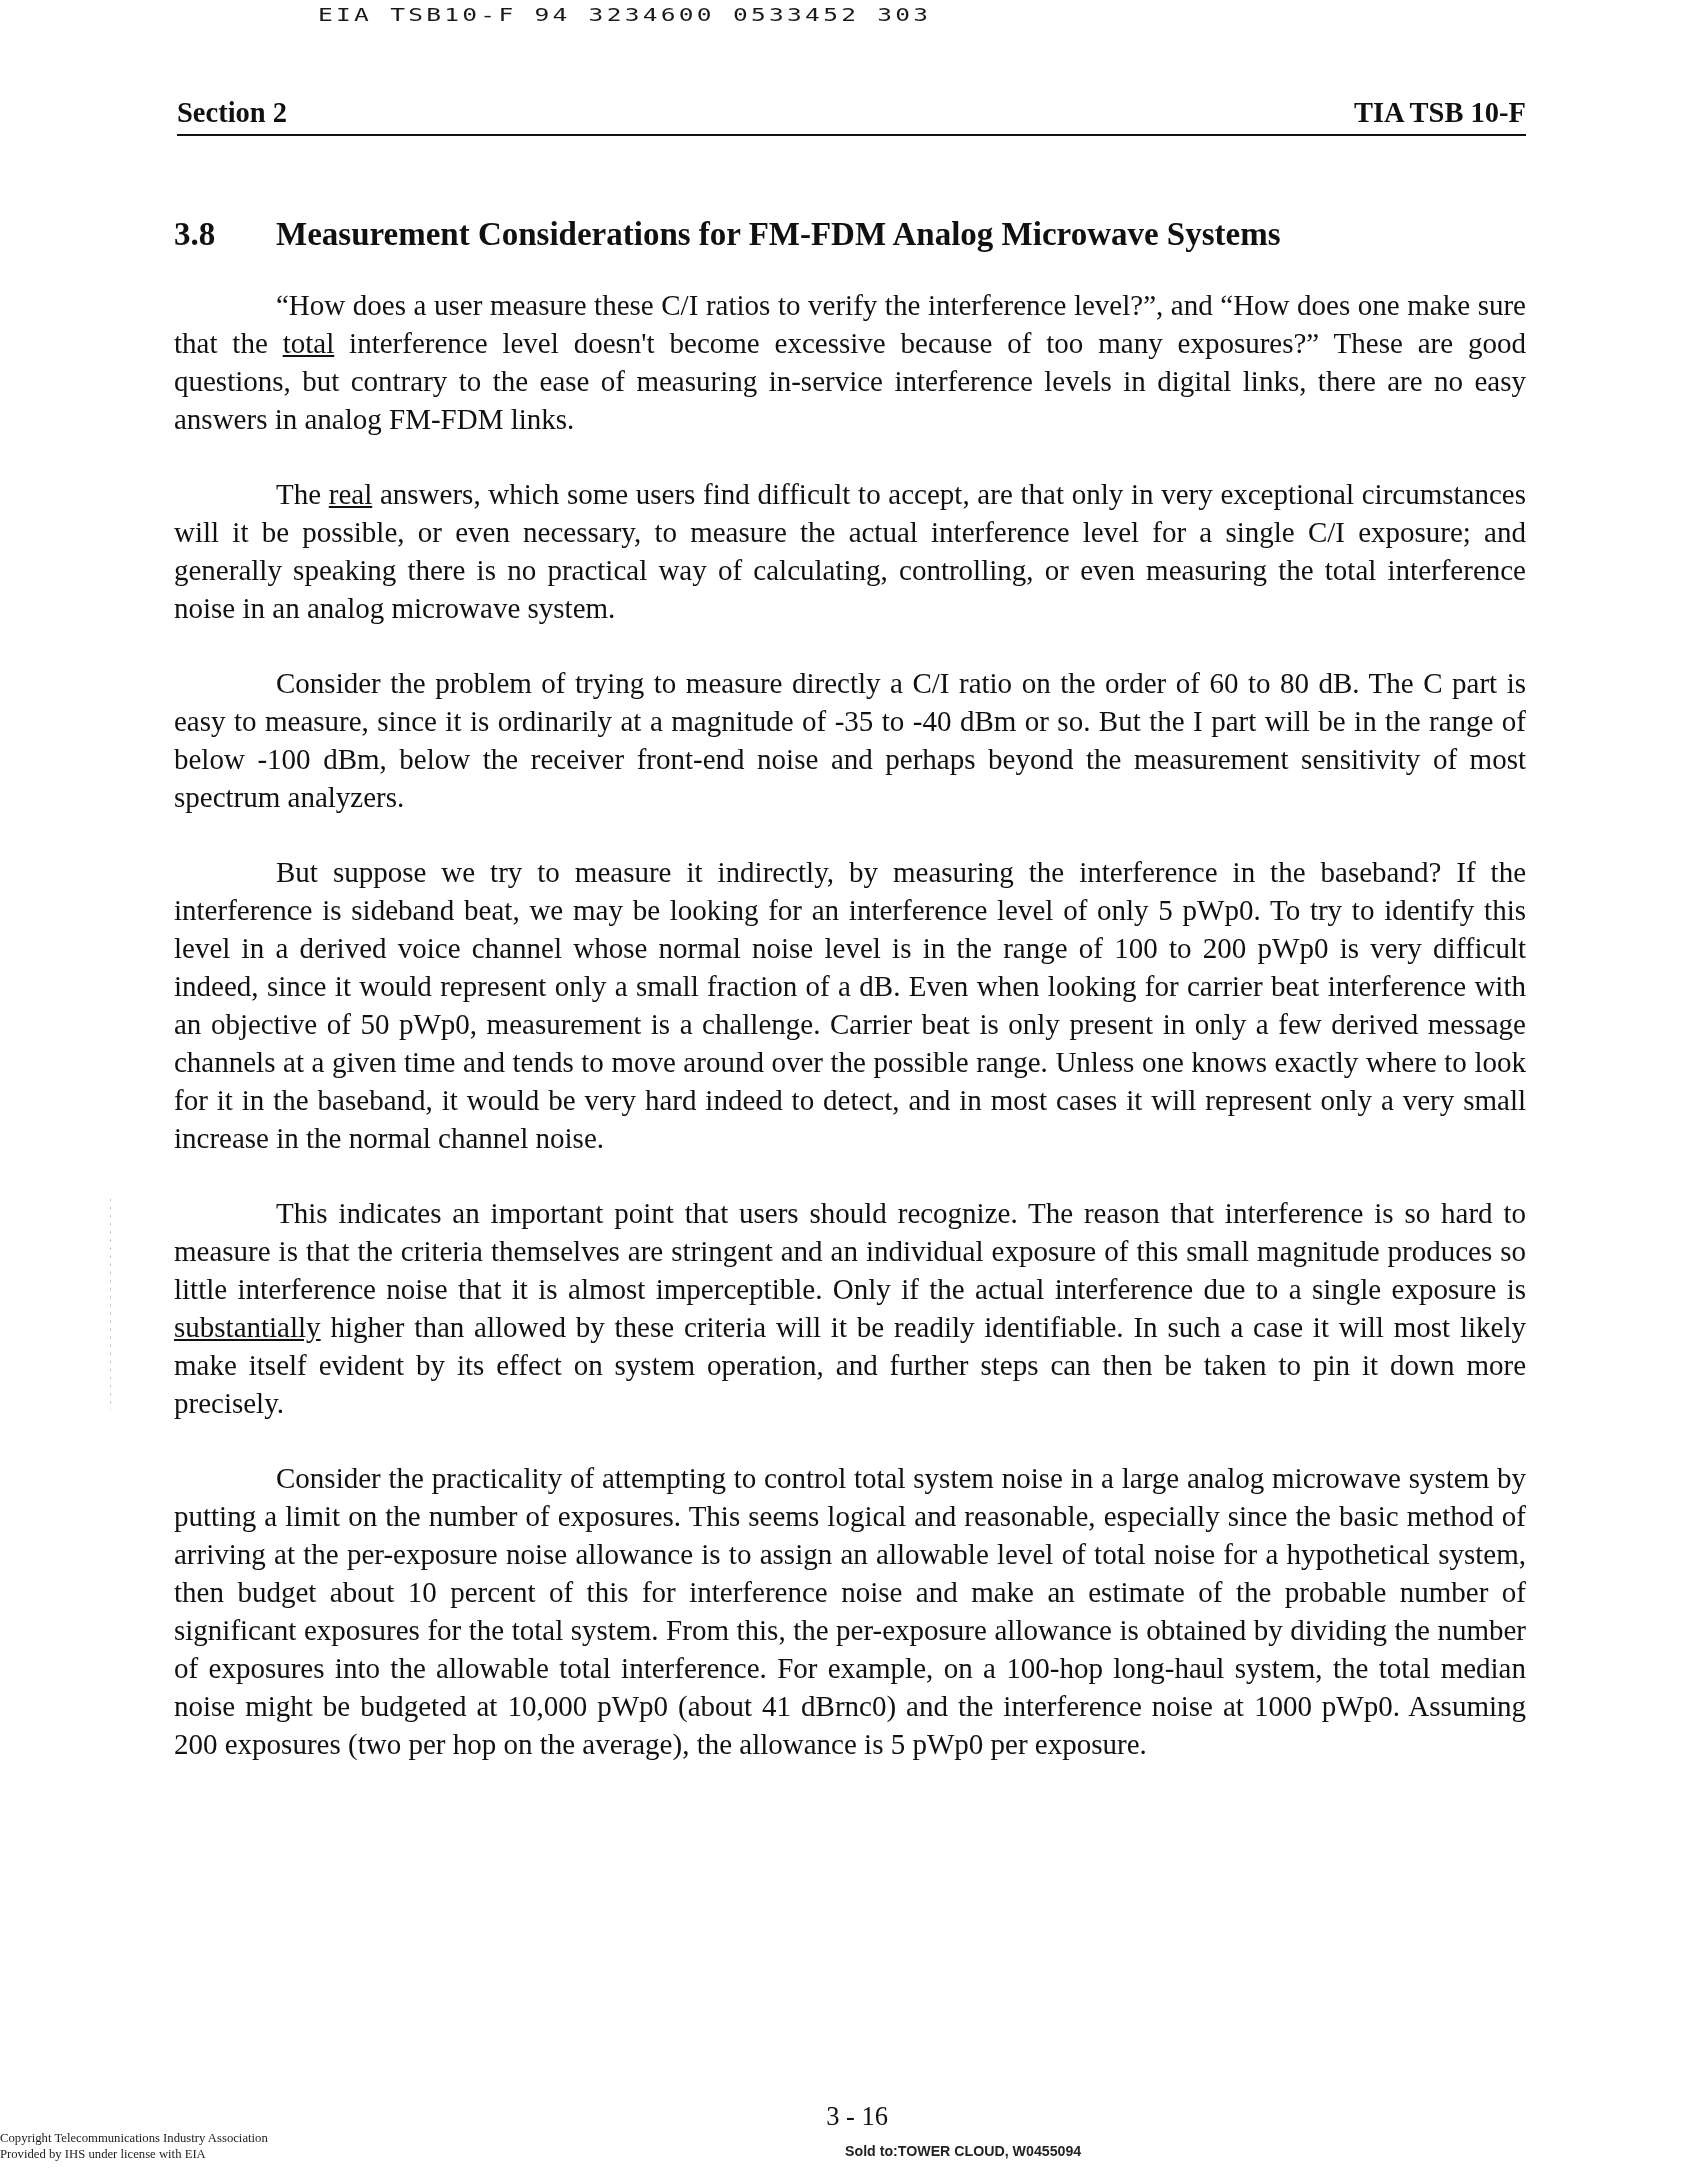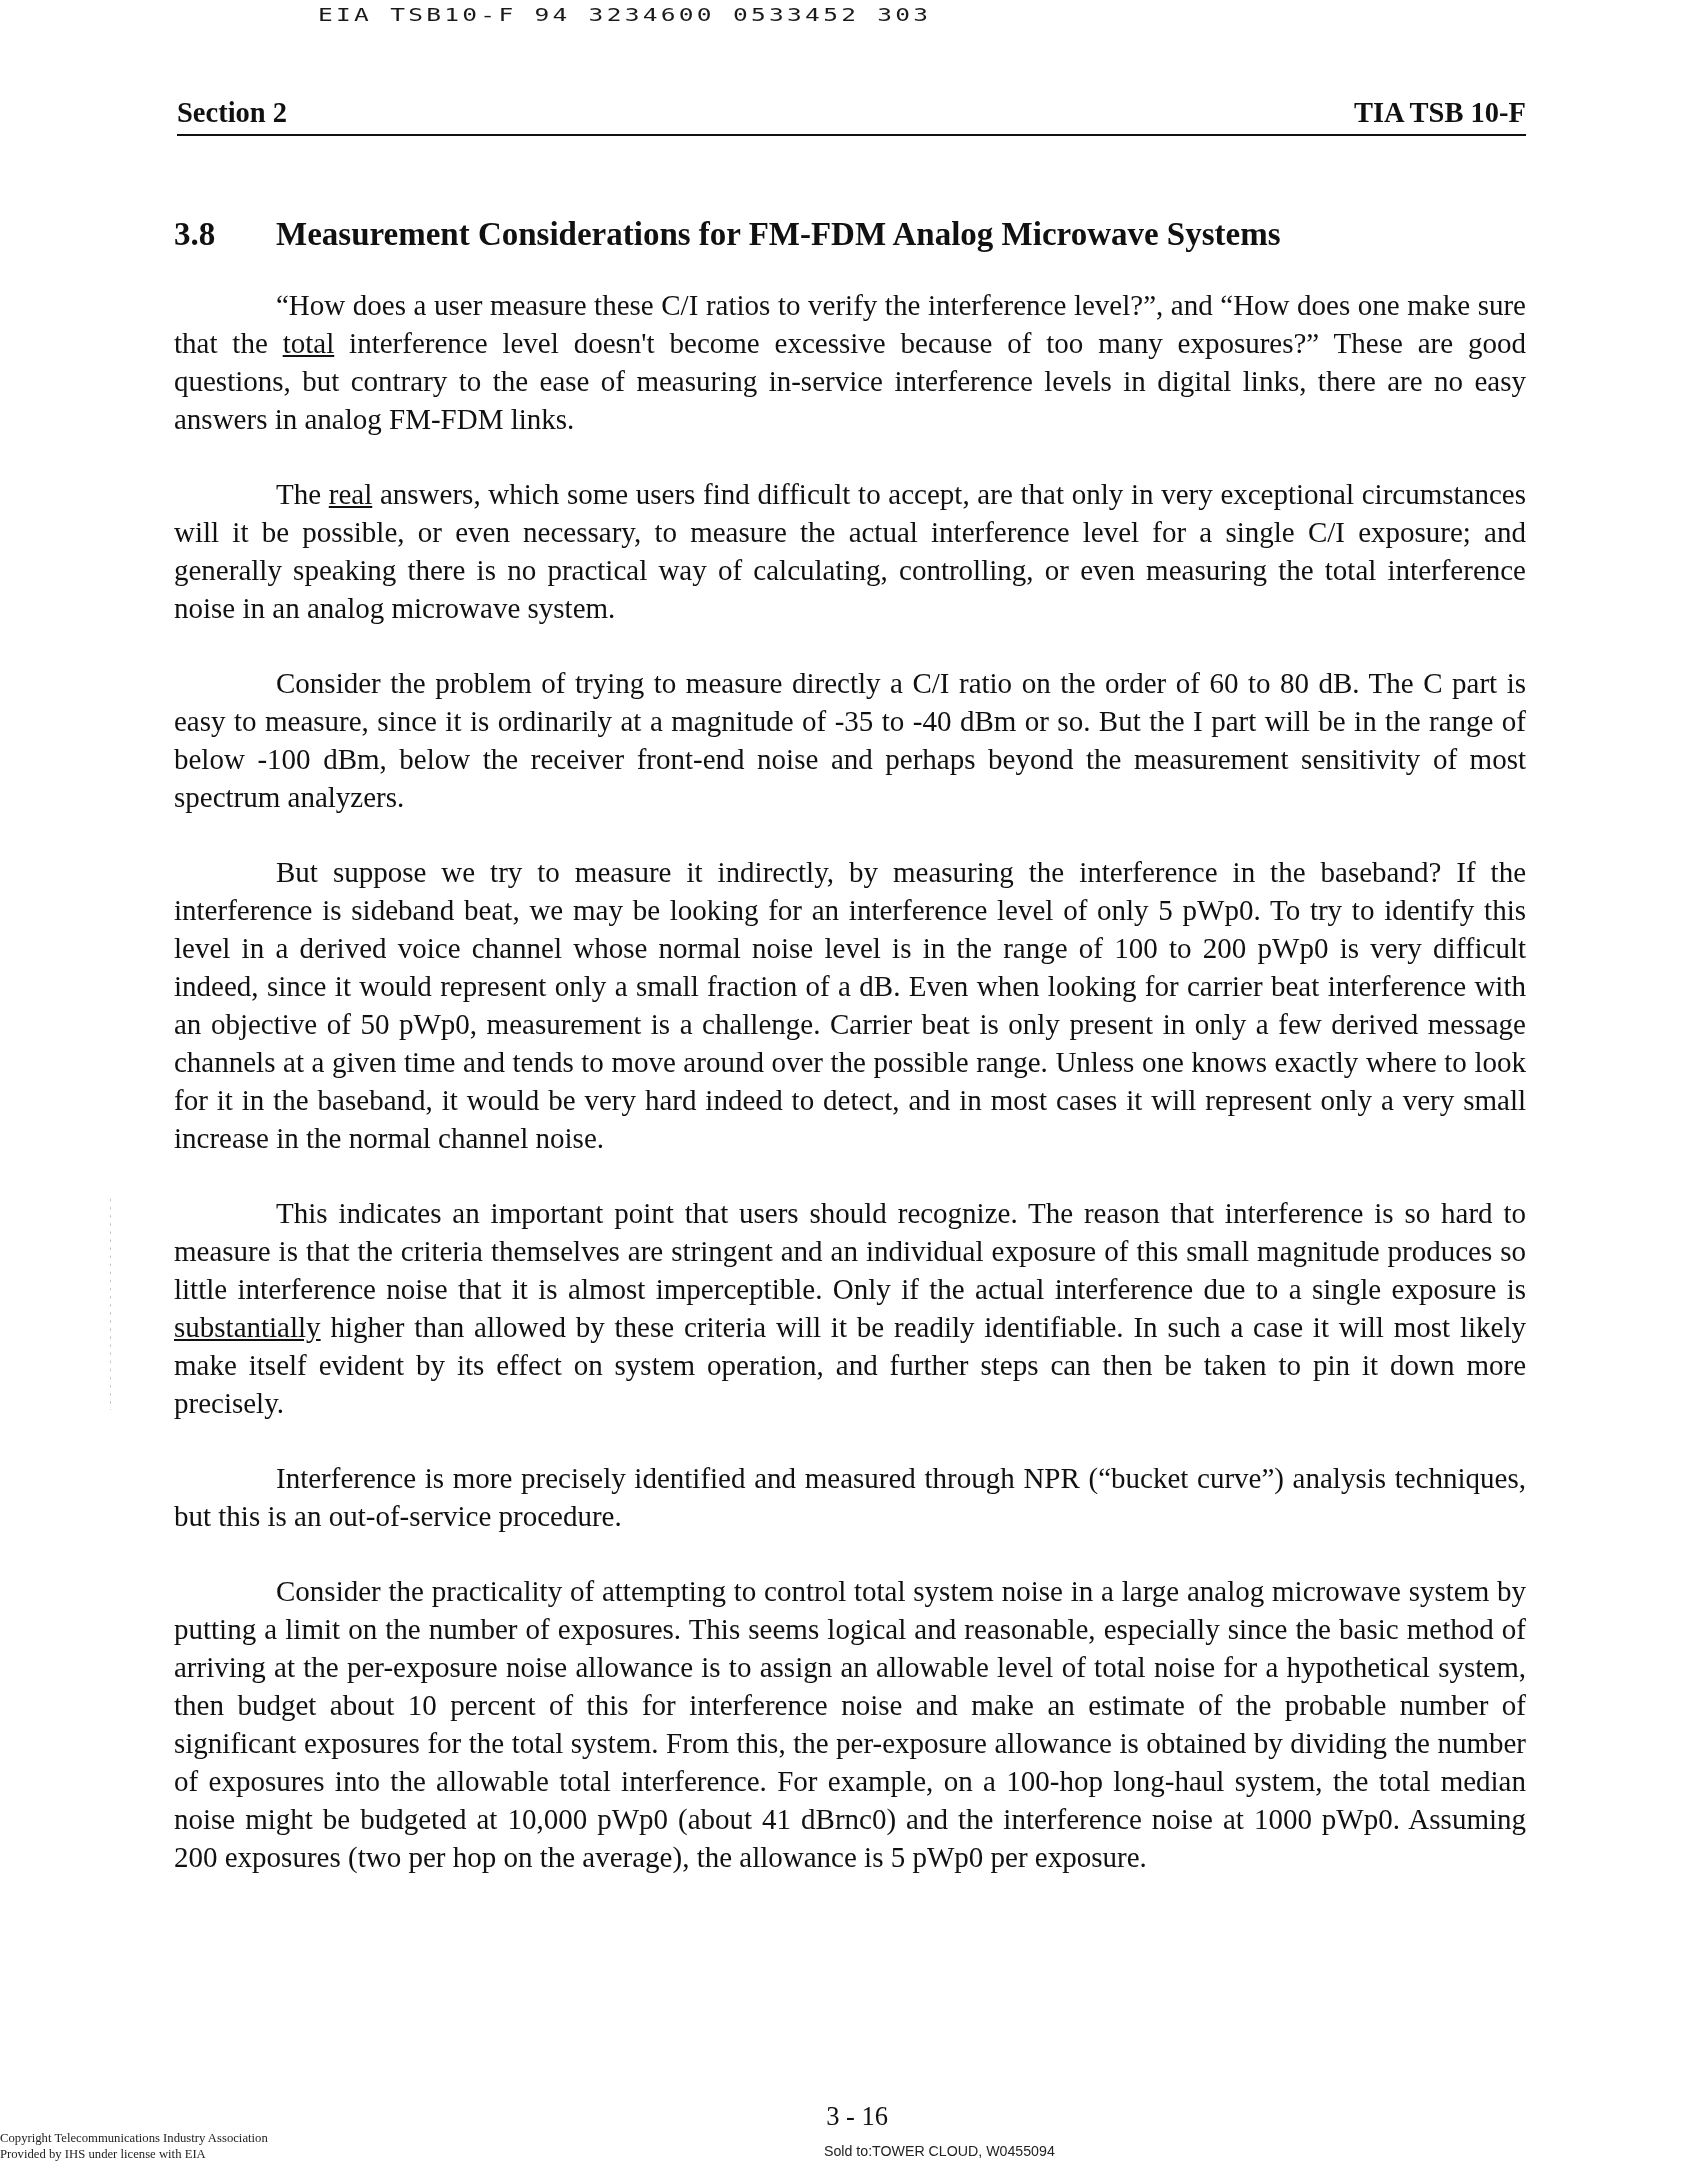--- a/index.html
+++ b/index.html
@@ -85,24 +85,25 @@
       top: 2130px;
       left: 0;
       font-family: Liberation Serif, serif;
       font-size: 12.7px;
       line-height: 16.3px;
       color: #222;
     }
     .sold-to {
       position: absolute;
       top: 2143px;
-      left: 824px;
+      left: 845px;
       font-family: "Liberation Sans", "DejaVu Sans", sans-serif;
       font-size: 14.2px;
       color: #222;
+      font-weight: bold;
     }
     .margin-dots {
       position: absolute;
       left: 107px;
       top: 1196px;
       width: 7.1px;
       height: 214px;
       background-image: radial-gradient(circle, #777 0.8px, transparent 1px);
       background-size: 7.1px 8.1px;
       opacity: 0.6;
@@ -129,21 +130,20 @@
   <p><span>“How does a user measure these C/I ratios to verify the interference level?”, and “How does one make sure that the </span><span class="u">total</span><span> interference level doesn't become excessive because of too many exposures?”  These are good questions, but contrary to the ease of measuring in-service interference levels in digital links, there are no easy answers in analog FM-FDM links.</span></p>
 
   <p><span>The </span><span class="u">real</span><span> answers, which some users find difficult to accept, are that only in very exceptional circumstances will it be possible, or even necessary, to measure the actual interference level for a single C/I exposure; and generally speaking there is no practical way of calculating, controlling, or even measuring the total interference noise in an analog microwave system.</span></p>
 
   <p><span>Consider the problem of trying to measure directly a C/I ratio on the order of 60 to 80 dB.  The C part is easy to measure, since it is ordinarily at a magnitude of -35 to -40 dBm or so.  But the I part will be in the range of below -100 dBm, below the receiver front-end noise and perhaps beyond the measurement sensitivity of most spectrum analyzers.</span></p>
 
   <p><span>But suppose we try to measure it indirectly, by measuring the interference in the baseband?  If the interference is sideband beat, we may be looking for an interference level of only 5 pWp0.  To try to identify this level in a derived voice channel whose normal noise level is in the range of 100 to 200 pWp0 is very difficult indeed, since it would represent only a small fraction of a dB.  Even when looking for carrier beat interference with an objective of 50 pWp0, measurement is a challenge.  Carrier beat is only present in only a few derived message channels at a given time and tends to move around over the possible range.  Unless one knows exactly where to look for it in the baseband, it would be very hard indeed to detect, and in most cases it will represent only a very small increase in the normal channel noise.</span></p>
 
   <p><span>This indicates an important point that users should recognize.  The reason that interference is so hard to measure is that the criteria themselves are stringent and an individual exposure of this small magnitude produces so little interference noise that it is almost imperceptible.  Only if the actual interference due to a single exposure is </span><span class="u">substantially</span><span> higher than allowed by these criteria will it be readily identifiable.  In such a case it will most likely make itself evident by its effect on system operation, and further steps can then be taken to pin it down more precisely.</span></p>
 
-  <p><span>Interference is more precisely identified and measured through NPR (“bucket curve”) analysis techniques, but this is an out-of-service procedure.</span></p>
 
   <p><span>Consider the practicality of attempting to control total system noise in a large analog microwave system by putting a limit on the number of exposures.  This seems logical and reasonable, especially since the basic method of arriving at the per-exposure noise allowance is to assign an allowable level of total noise for a hypothetical system, then budget about 10 percent of this for interference noise and make an estimate of the probable number of significant exposures for the total system.  From this, the per-exposure allowance is obtained by dividing the number of exposures into the allowable total interference.  For example, on a 100-hop long-haul system, the total median noise might be budgeted at 10,000 pWp0 (about 41 dBrnc0) and the interference noise at 1000 pWp0.  Assuming 200 exposures (two per hop on the average), the allowance is 5 pWp0 per exposure.</span></p>
 </div>
 
 <div class="page-number">3 - 16</div>
 
 <div class="copyright">
   <div>Copyright Telecommunications Industry Association</div>
   <div>Provided by IHS under license with EIA</div>
 </div>

